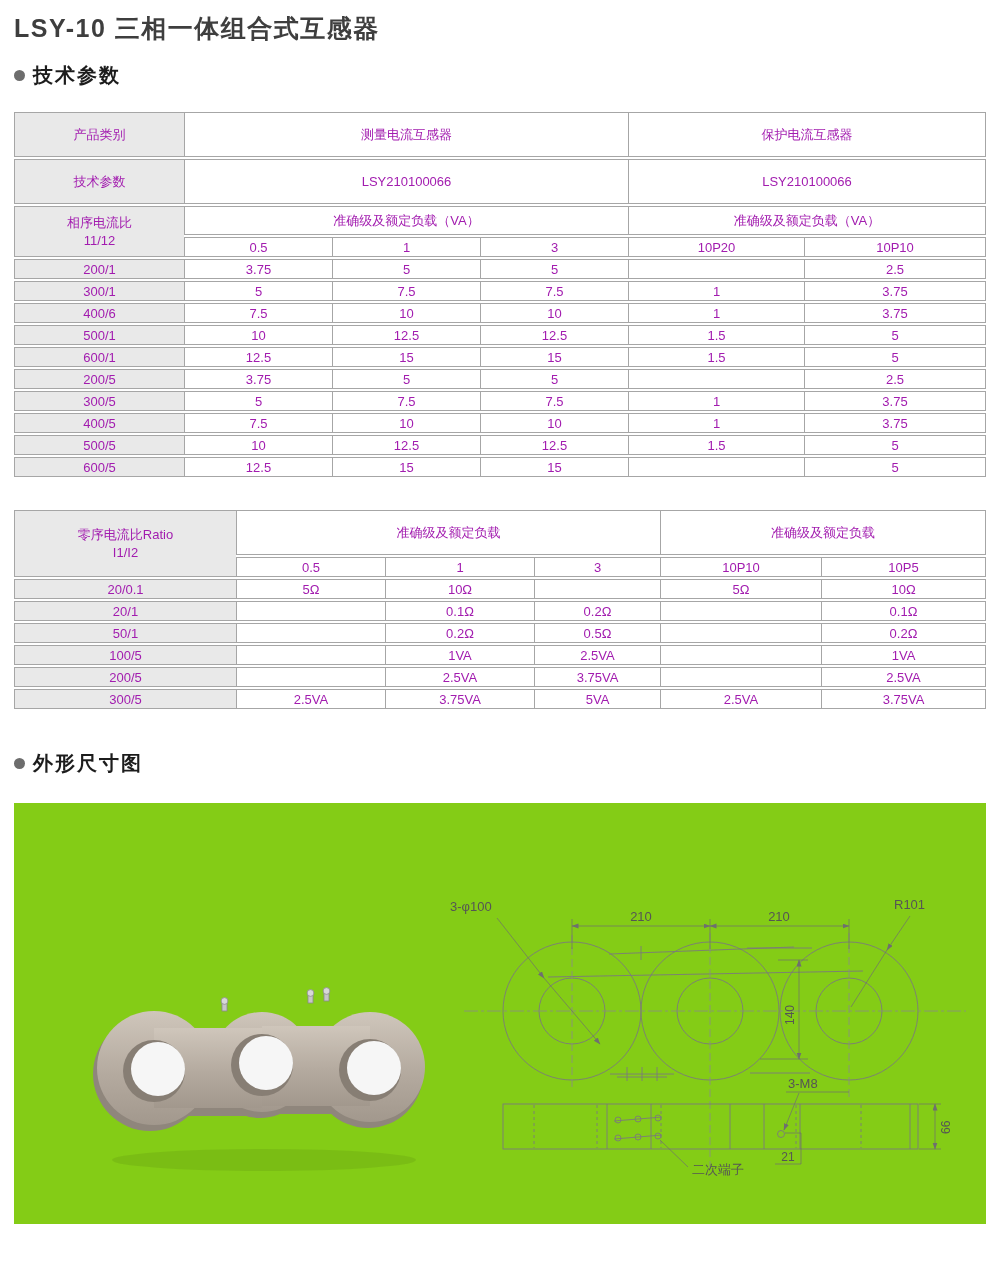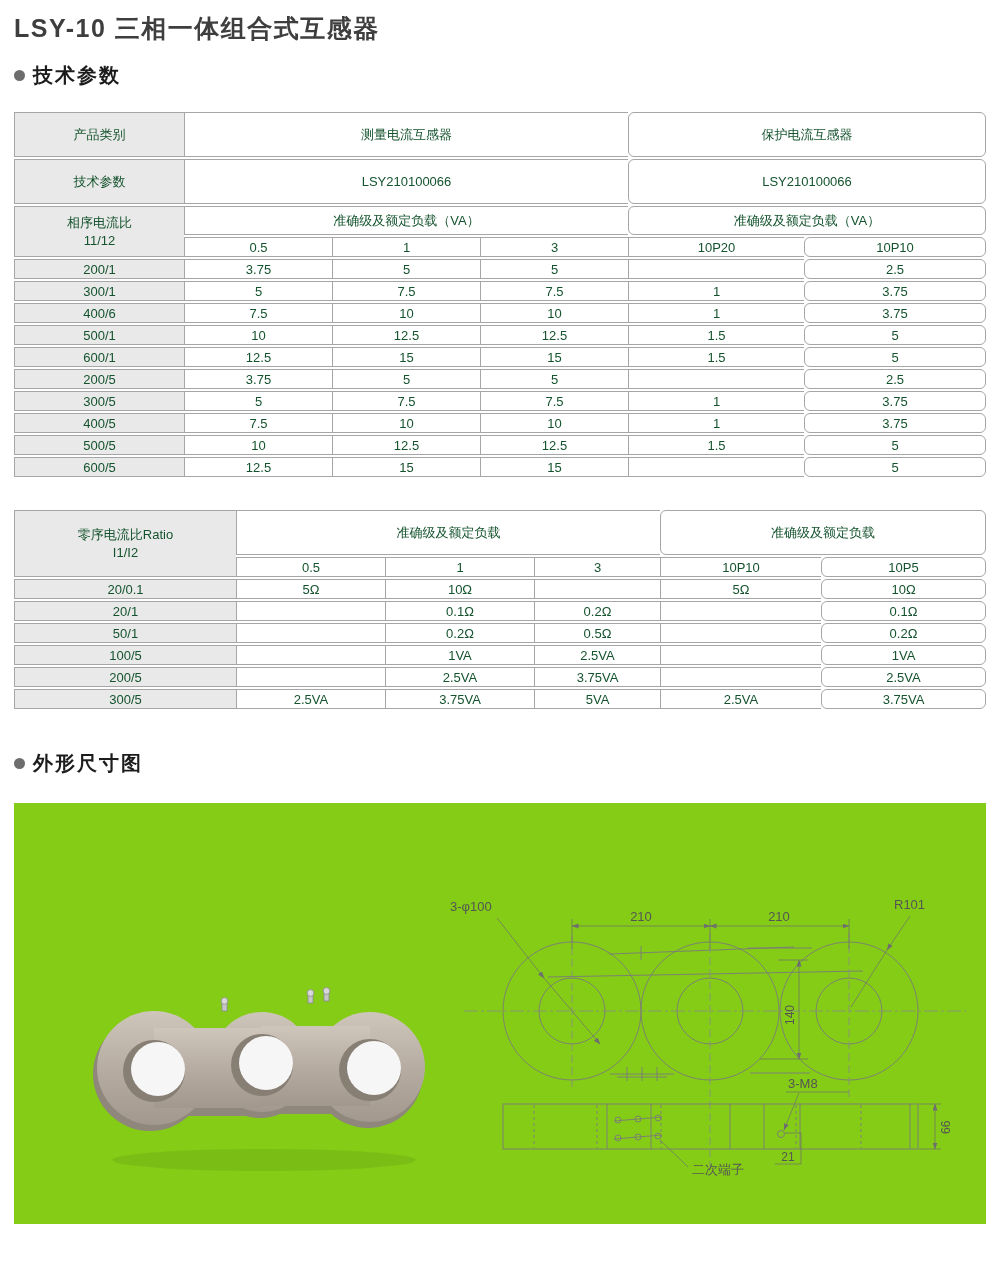--- a/index.html
+++ b/index.html
@@ -9,27 +9,27 @@
 
   .title { position:absolute; left:14px; top:12px; font-size:25px; font-weight:bold;
            color:#3e3e3e; letter-spacing:1.5px; }
   .sec   { position:absolute; left:14px; display:flex; align-items:center; gap:8px;
            font-size:20px; font-weight:bold; color:#1c1c1c; letter-spacing:2px; }
   .sec1  { top:62px; }
   .sec2  { top:750px; }
   .dot   { width:11px; height:11px; border-radius:50%; background:#6d6d6d; flex:0 0 auto; }
 
   table { position:absolute; left:14px; width:972px; border-collapse:separate;
-          border-spacing:0 2px; table-layout:fixed; font-size:13px; color:#14532d; }
+          border-spacing:0 2px; table-layout:fixed; font-size:13px; color:#a21caf; }
   #table1 { top:110px; }
   #table2 { top:508px; }
   td { border-top:1px solid #a6a6a6; border-bottom:1px solid #a6a6a6;
        border-left:1px solid #a6a6a6; background:#fff; text-align:center;
        vertical-align:middle; padding:0 2px; height:20px; overflow:hidden; white-space:nowrap; }
-  td.last { border-right:1px solid #a6a6a6;border-radius:6px; }
+  td.last { border-right:1px solid #a6a6a6; }
   td.rowhead { background:#e9e9e9; }
   tr.r45 > td { height:45px; }
   tr.band > td { height:29px; }
   tr.sub  > td { height:20px; }
   .two-line div { line-height:1.35; }
 
   .panel { position:absolute; left:14px; top:803px; width:972px; height:442px; background:#84cc16; }
   .fig { position:absolute; }
   svg text { font-family:"Liberation Sans","DejaVu Sans",sans-serif; fill:#555; }
 </style>

